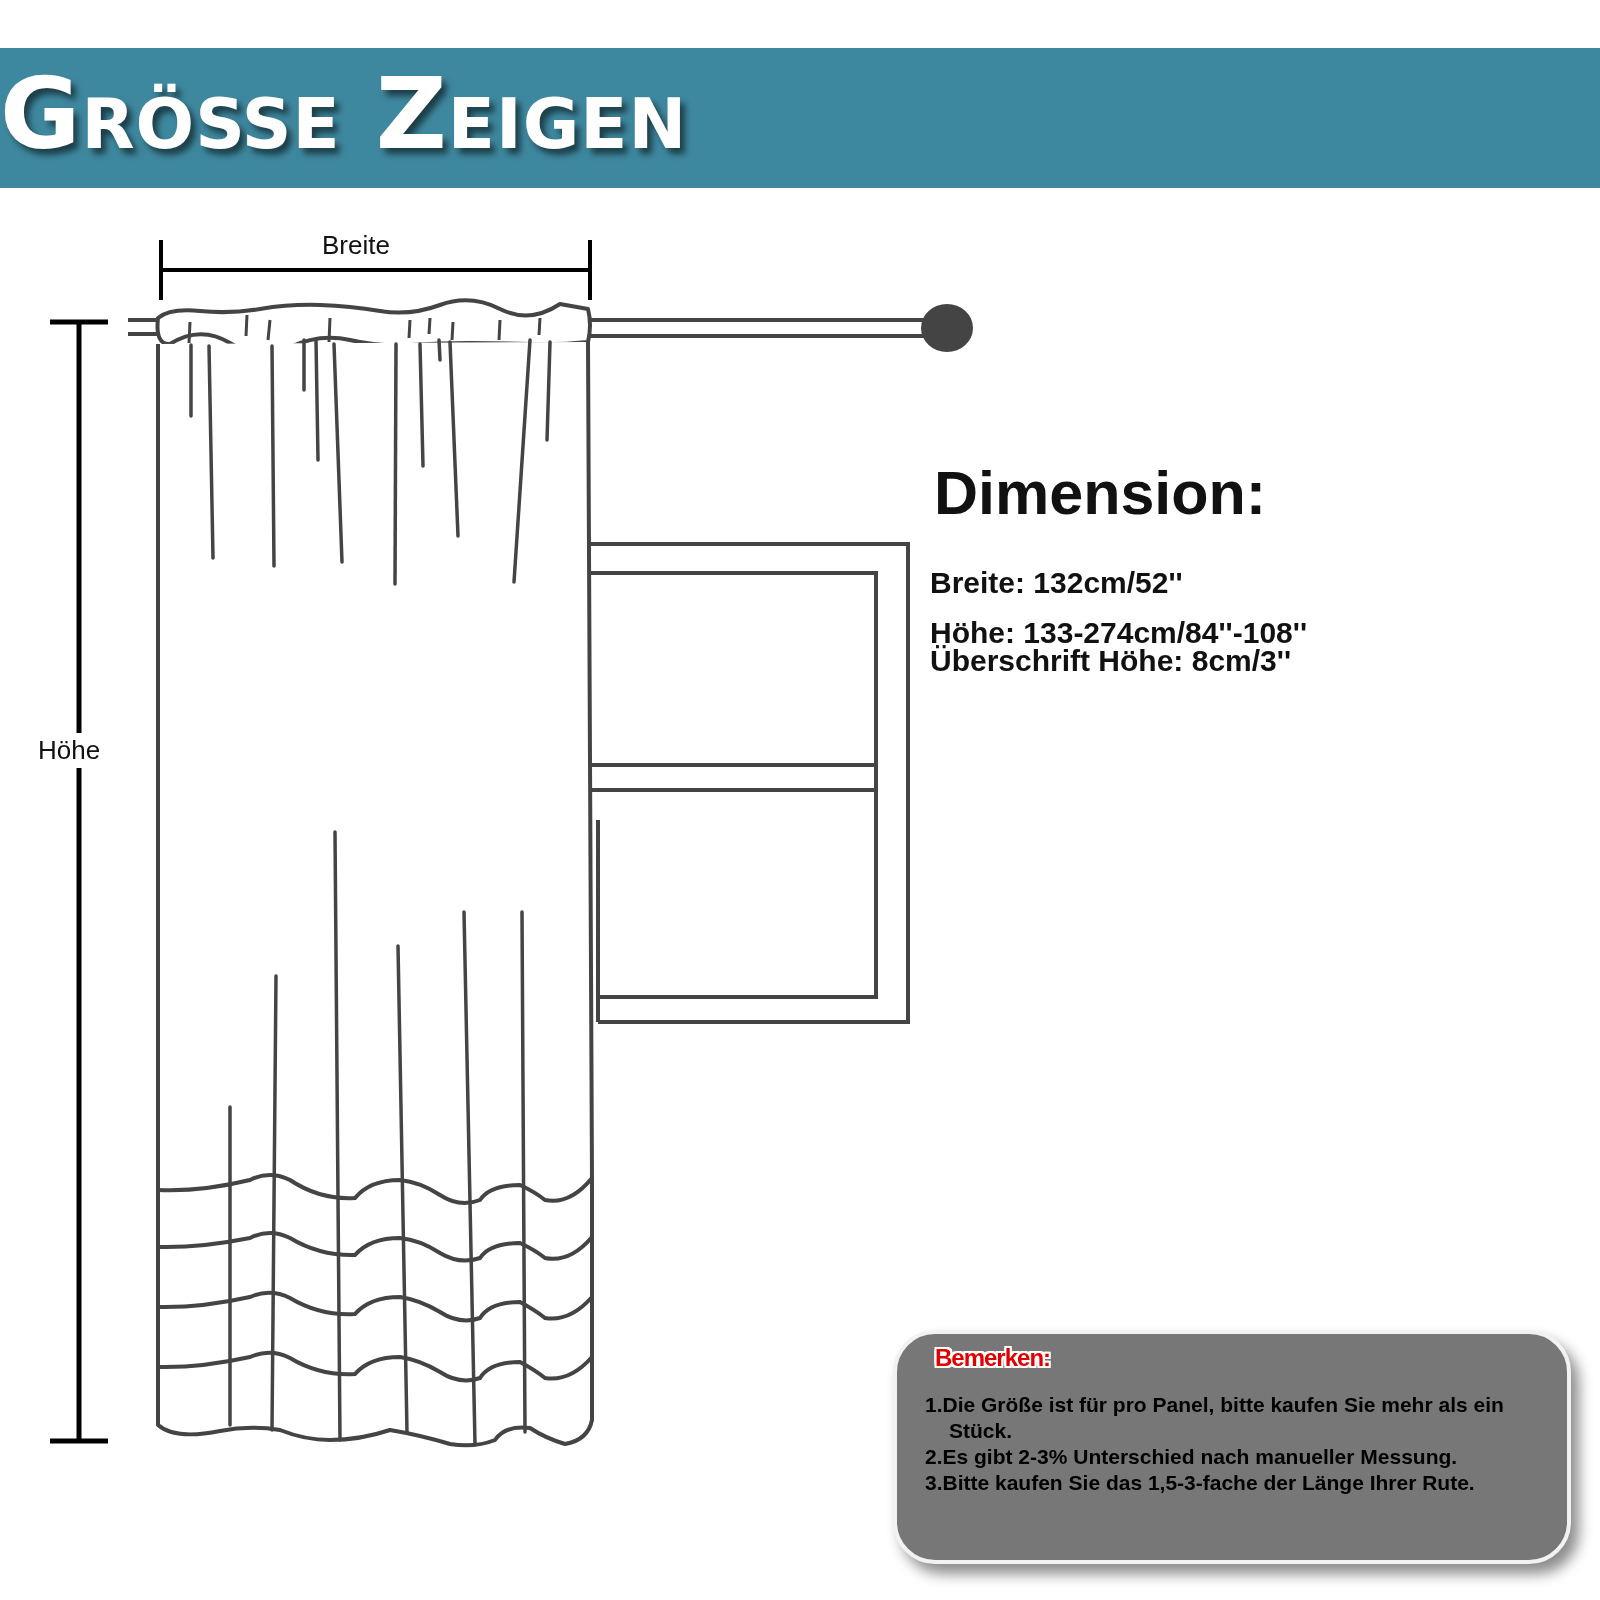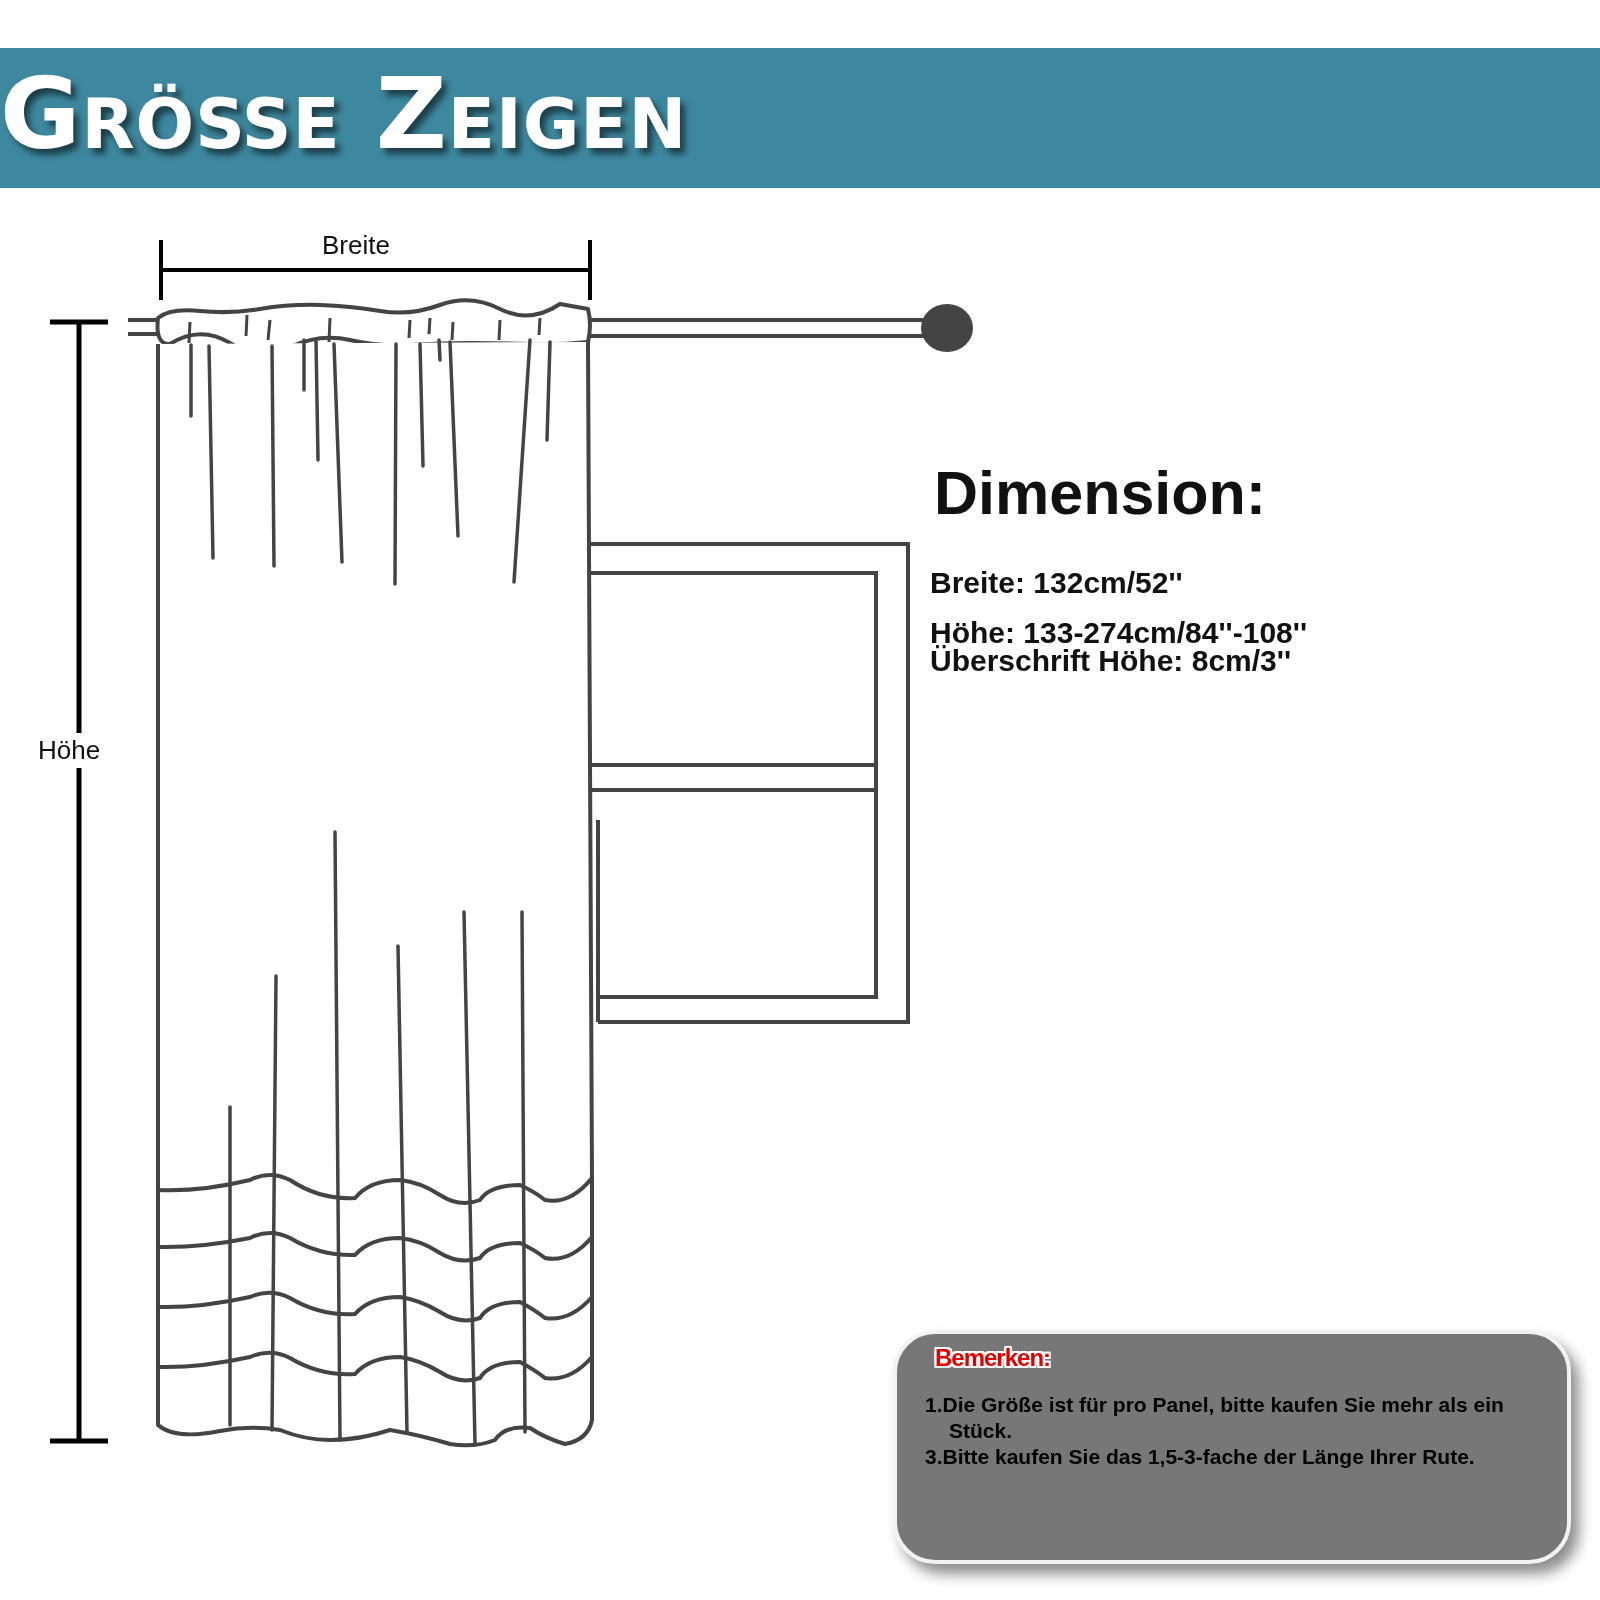--- a/index.html
+++ b/index.html
@@ -122,15 +122,16 @@
   <div class="dim-title">Dimension:</div>
   <div class="dim-line dim-1">Breite: 132cm/52''</div>
   <div class="dim-line dim-2">Höhe: 133-274cm/84''-108''</div>
   <div class="dim-line dim-3">Überschrift Höhe: 8cm/3''</div>
 </div>
 
 <div class="notes-box">
   <div class="notes-title">Bemerken:</div>
   <ul class="notes-list">
     <li class="note-item">1.Die Größe ist für pro Panel, bitte kaufen Sie mehr als ein Stück.</li>
+    <li class="note-item">2.Es gibt 2-3% Unterschied nach manueller Messung.</li>
     <li class="note-item">3.Bitte kaufen Sie das 1,5-3-fache der Länge Ihrer Rute.</li>
   </ul>
 </div>
 
 </body></html>

